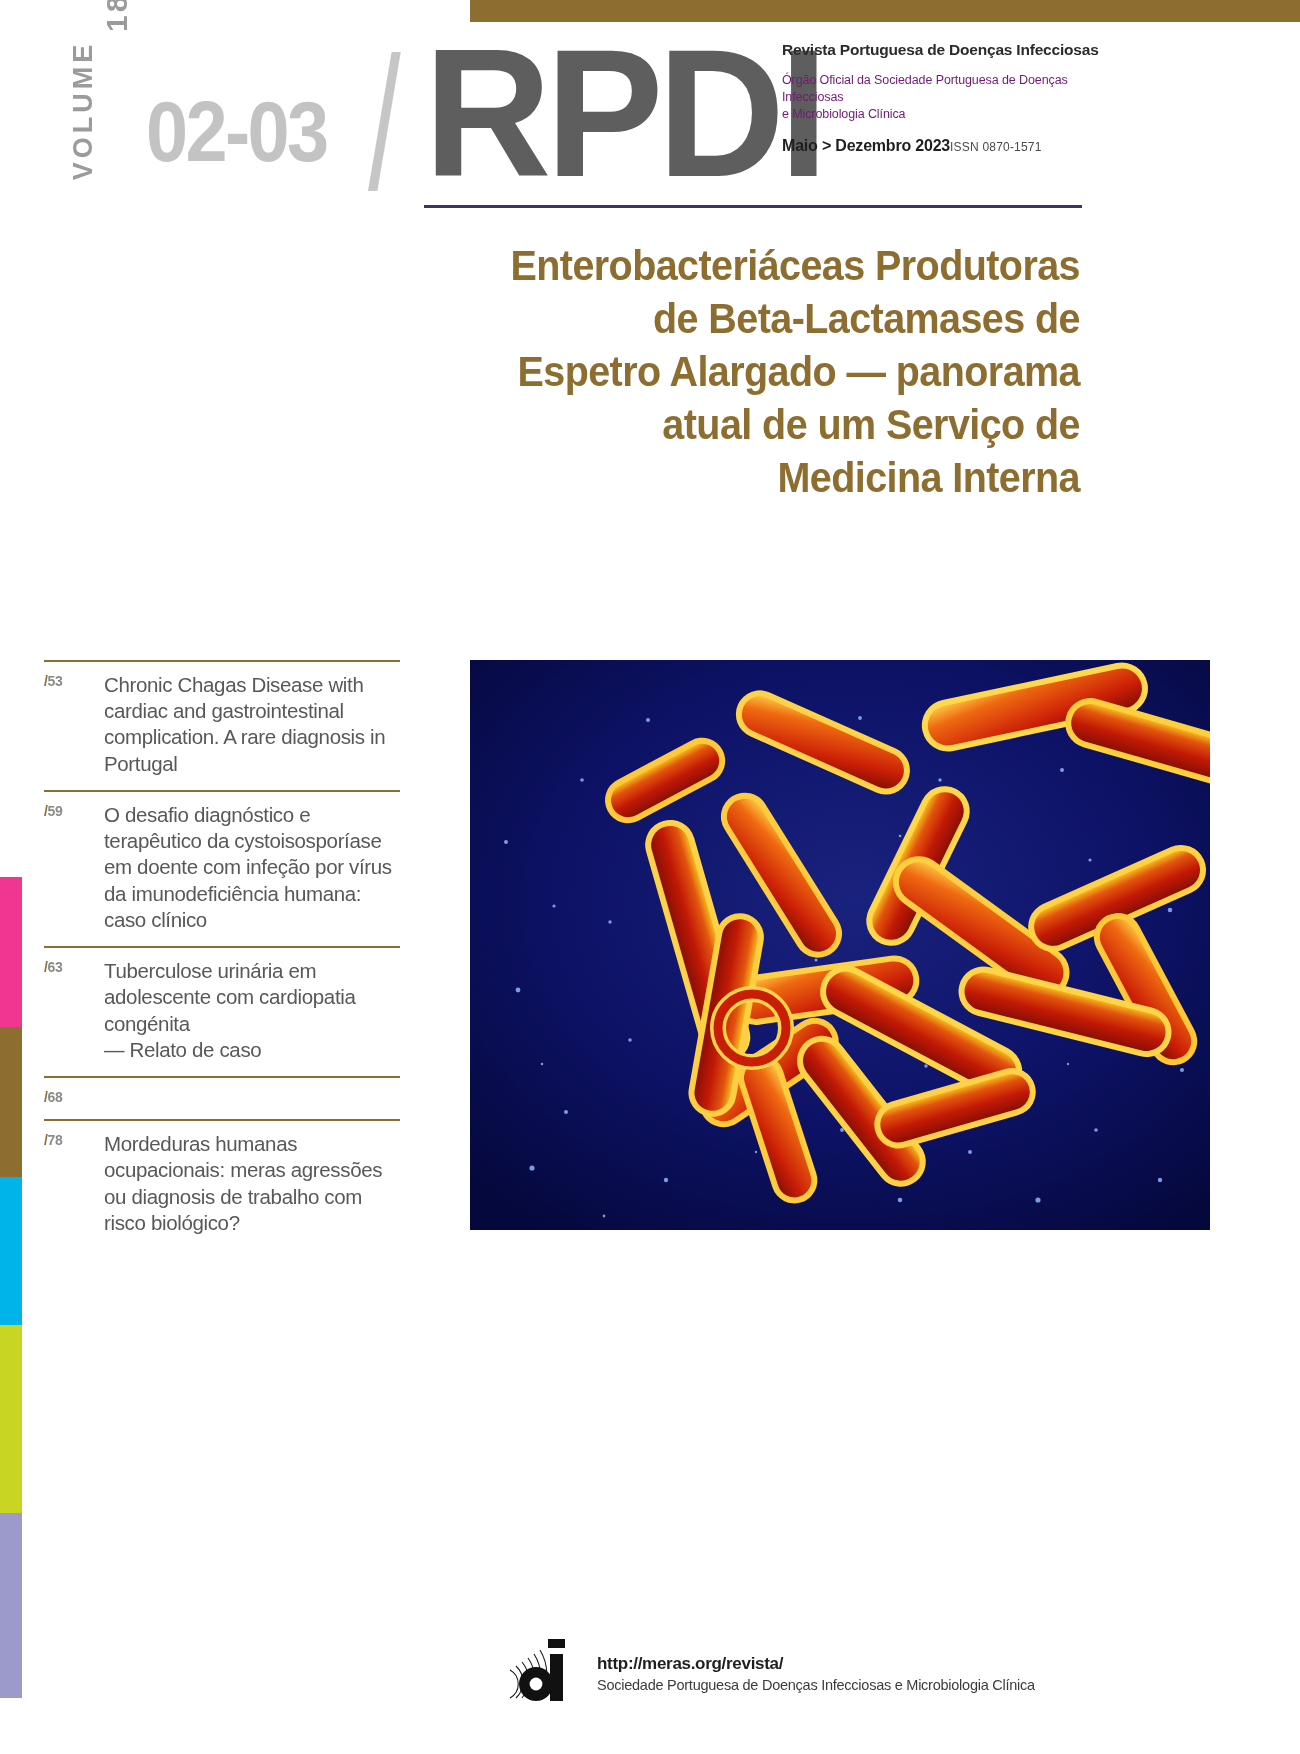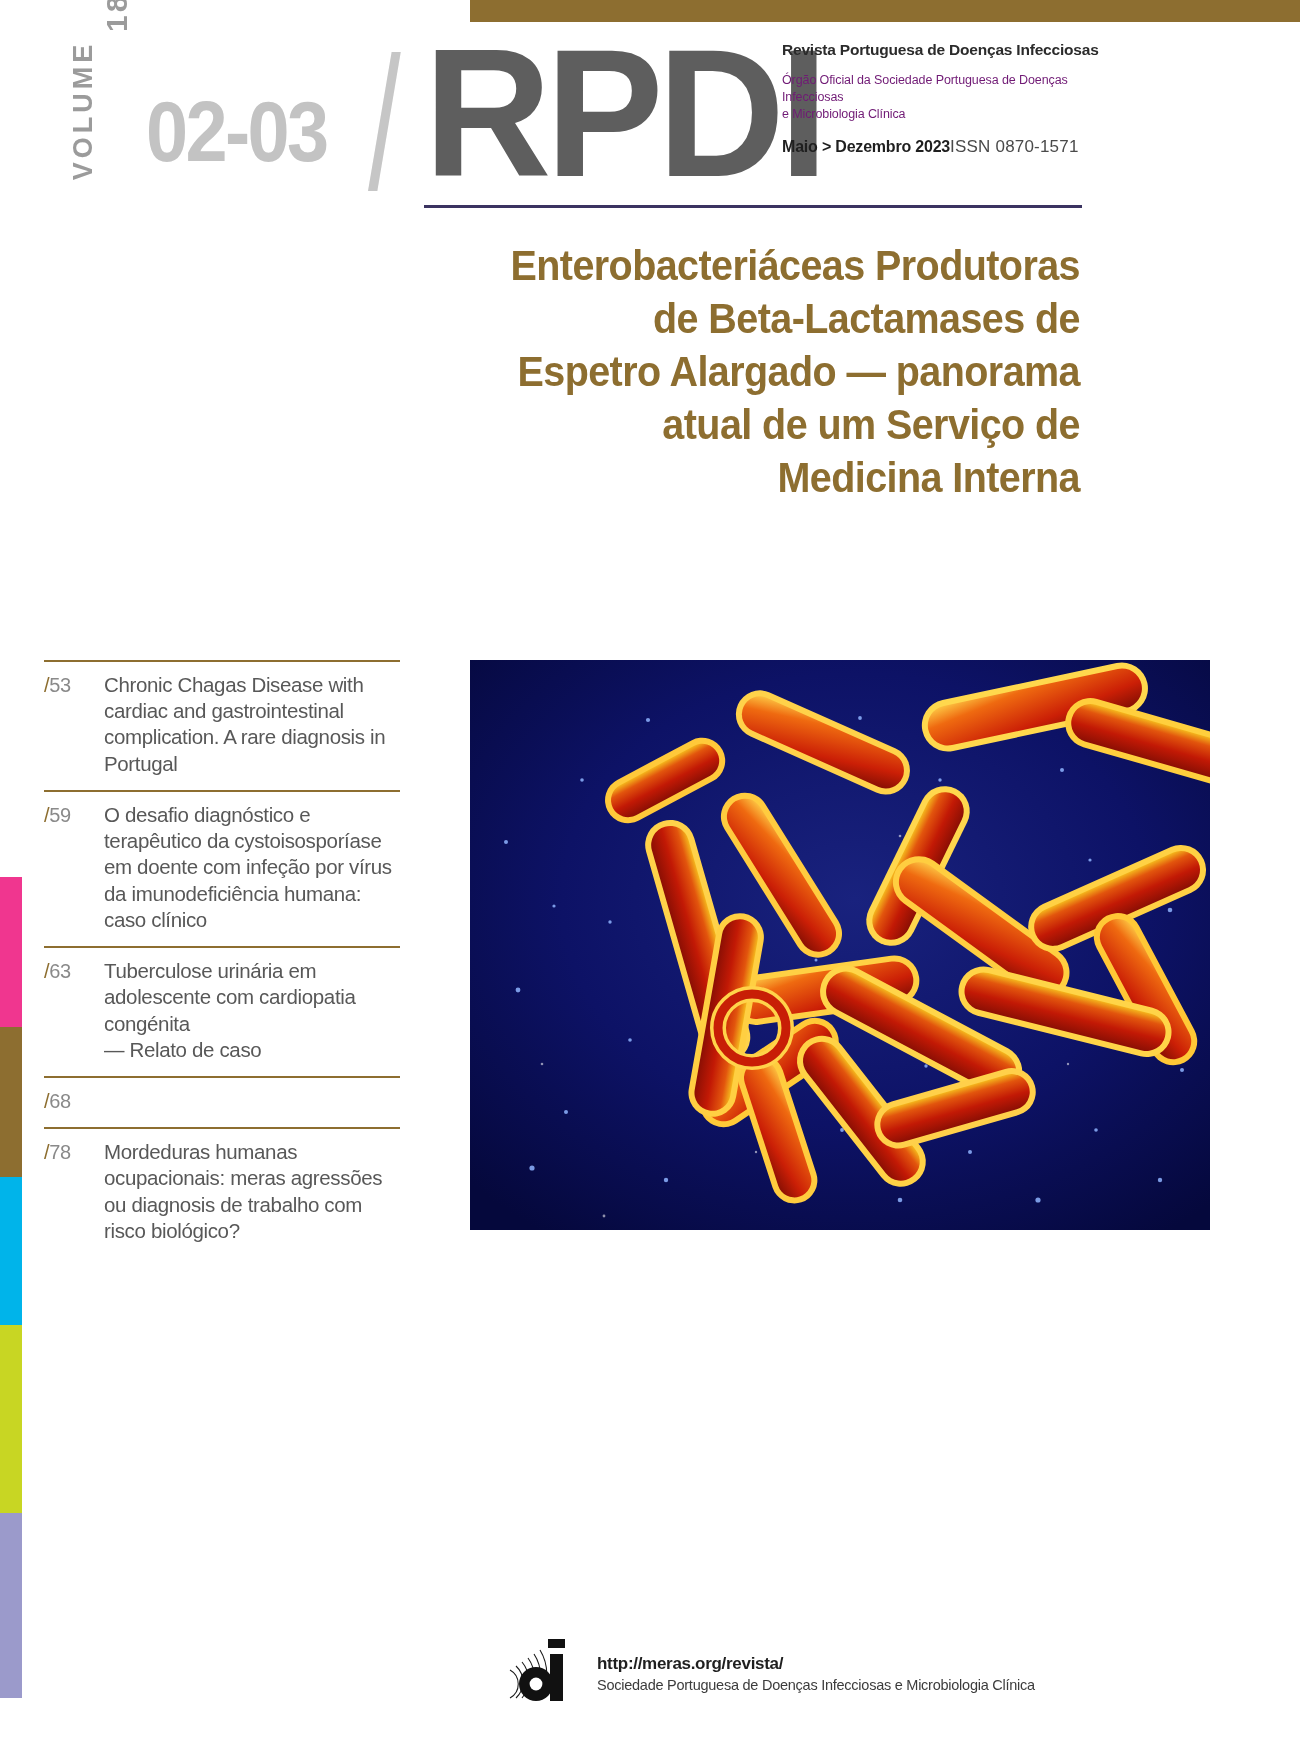--- a/index.html
+++ b/index.html
@@ -79,21 +79,21 @@
   }
   .mh-row{
     margin-top:14px;
     display:flex; align-items:baseline;
   }
   .mh-date{
     font-size:16px; font-weight:bold; color:#1f1f1f;
     letter-spacing:-0.2px;
   }
   .mh-issn{
-    font-size:17px; color:#4a4a4a; letter-spacing:0.2px;
+    font-size:12px; color:#4a4a4a; letter-spacing:0.2px;
   }
 
   
   .head-rule{
     position:absolute; left:424px; top:205px; right:218px;
     height:3px; background:#3b3361;
   }
 
   
   .feature{
@@ -113,21 +113,21 @@
     letter-spacing:-0.5px;
   }
 
   
   .toc{position:absolute; left:44px; top:660px; width:356px;}
   .toc-item{padding-top:10px; border-top:2px solid #8d6e30;}
   .toc-item:first-child{border-top-color:#8d6e30;}
   .toc-row{display:flex; align-items:flex-start; padding-bottom:13px;}
   .toc-page{
     flex:0 0 60px;
-    font-size:20px; font-weight:normal; color:#8a8a8a;
+    font-size:14px; font-weight:bold; color:#8a8a8a;
     letter-spacing:-0.4px;
     line-height:1.3;
   }
   .toc-page .sl{color:#8d6e30;}
   .toc-text{
     flex:1;
     font-size:20.5px; color:#585858;
     line-height:1.28; letter-spacing:-0.35px;
   }
   .toc-text i{font-style:italic;}

